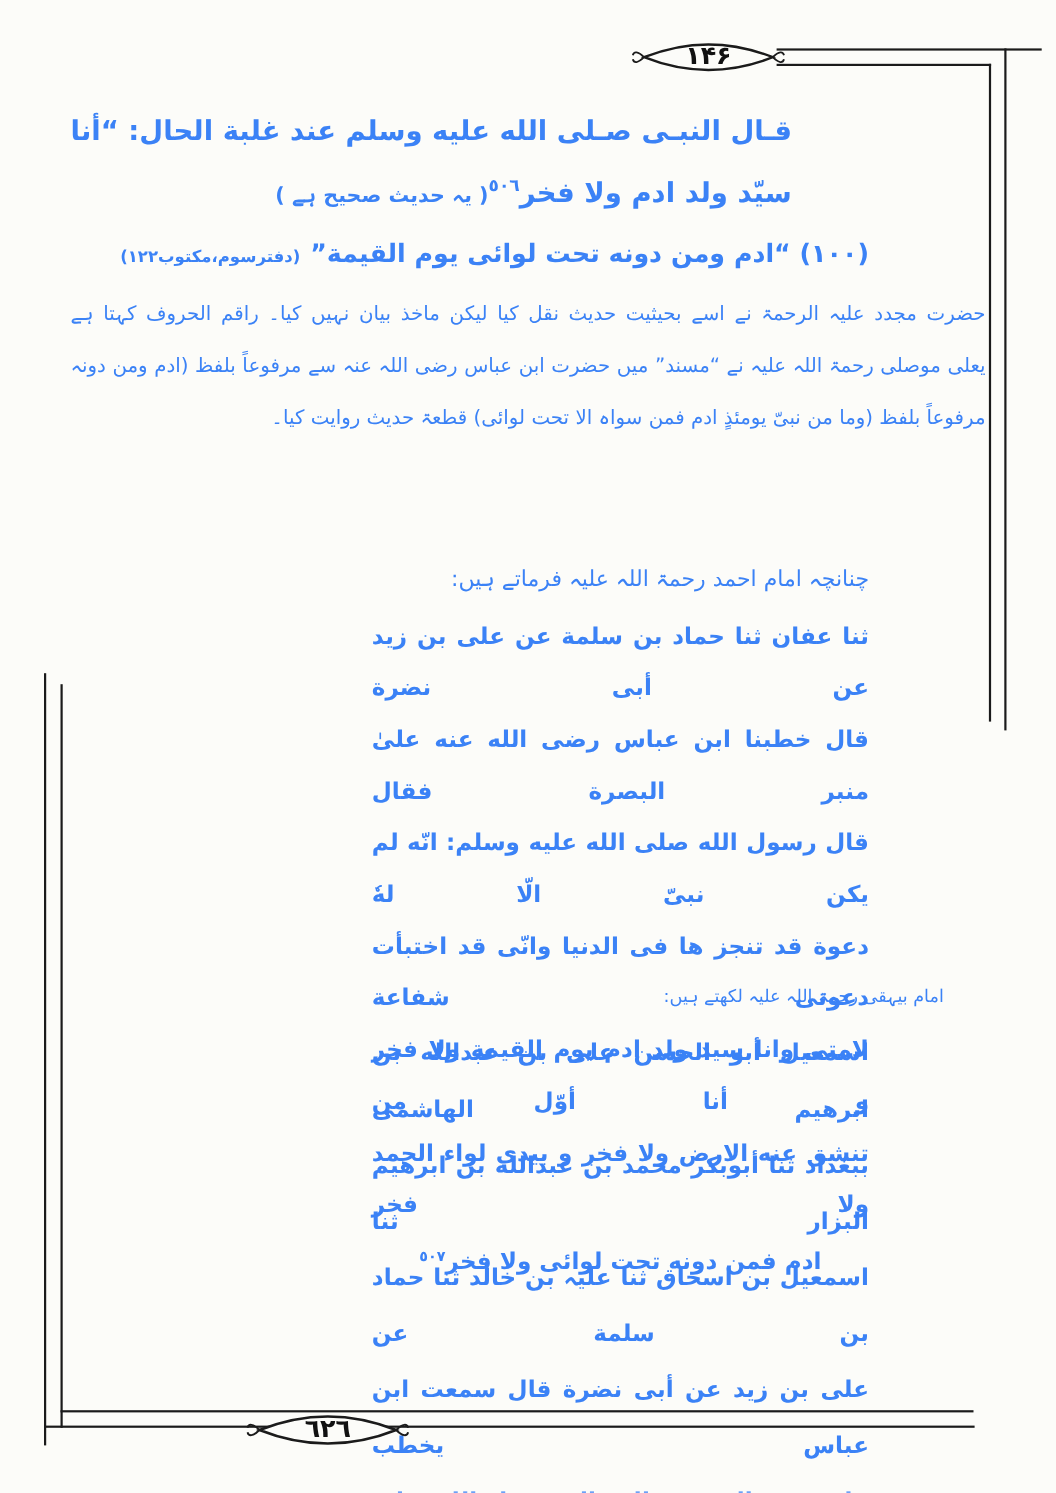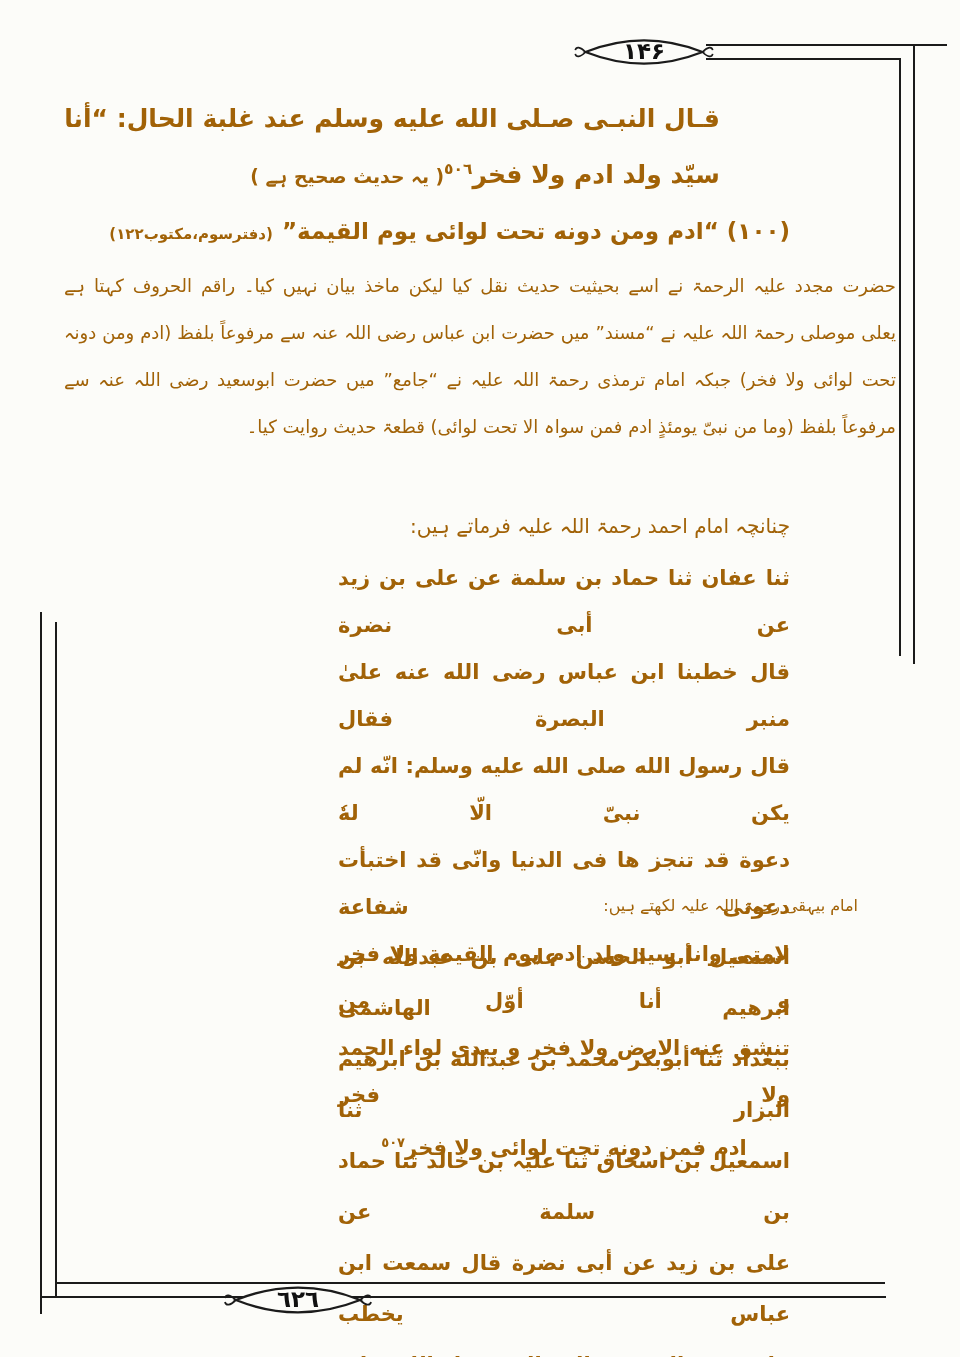--- a/index.html
+++ b/index.html
@@ -14,21 +14,21 @@
   .v{width:2px;}
   .h{height:2px;}
   
   .cartouche{position:absolute;z-index:3;text-decoration:underline;}
   .cartouche svg{display:block;width:100%;height:100%;}
   .cart-num{
     position:absolute;inset:0;display:flex;align-items:center;justify-content:center;
     font-weight:bold;font-size:23px;color:#111;padding-bottom:2px;
   }
   
-  .tblock{position:absolute;direction:rtl;color:#a16207;}
+  .tblock{position:absolute;direction:rtl;color:#3b82f6;}
   .line{white-space:nowrap;}
   .jline{text-align:justify;text-align-last:justify;white-space:normal;}
   .center-line{text-align:center;}
   .right-line{text-align:right;}
   #intro{top:94px;left:250px;width:470px;text-align:center;font-weight:bold;font-size:25px;line-height:50px;}
   #intro .small{font-size:0.75em;font-weight:600;}
   sup{font-size:0.62em;vertical-align:super;font-weight:bold;}
   #heading{top:212px;right:170px;font-weight:bold;font-size:23px;line-height:38px;white-space:nowrap;text-align:right;}
   #heading .heading-ref{font-size:15px;font-weight:600;margin-right:9px;}
   #urdu-para{top:262px;left:64px;width:832px;font-size:18px;line-height:47px;text-align:right;}
@@ -67,21 +67,20 @@
     <div class="line"><span>سیّد ولد ادم ولا فخر</span><sup>٥٠٦</sup><span class="small">( یہ حدیث صحیح ہے )</span></div>
   </div>
 
   <div id="heading" class="tblock">
     <span>(۱۰۰) “ادم ومن دونه تحت لوائی یوم القیمة”</span><span class="heading-ref">(دفترسوم،مکتوب۱۲۲)</span>
   </div>
 
   <div id="urdu-para" class="tblock">
     <div class="jline">حضرت مجدد علیہ الرحمۃ نے اسے بحیثیت حدیث نقل کیا لیکن ماخذ بیان نہیں کیا۔ راقم الحروف کہتا ہے</div>
     <div class="jline">یعلی موصلی رحمۃ اللہ علیہ نے “مسند” میں حضرت ابن عباس رضی اللہ عنہ سے مرفوعاً بلفظ (ادم ومن دونہ</div>
-    <div class="jline">تحت لوائی ولا فخر) جبکہ امام ترمذی رحمۃ اللہ علیہ نے “جامع” میں حضرت ابوسعید رضی اللہ عنہ سے</div>
     <div class="line right-line">مرفوعاً بلفظ (وما من نبیّ یومئذٍ ادم فمن سواہ الا تحت لوائی) قطعۃ حدیث روایت کیا۔</div>
   </div>
 
   <div id="transition1" class="tblock">چنانچہ امام احمد رحمۃ اللہ علیہ فرماتے ہیں:</div>
 
   <div id="arabic1" class="tblock">
     <div class="jline">ثنا عفان ثنا حماد بن سلمة عن علی بن زید عن أبی نضرة</div>
     <div class="jline">قال خطبنا ابن عباس رضی الله عنه علیٰ منبر البصرة فقال</div>
     <div class="jline">قال رسول الله صلی الله علیه وسلم: انّه لم یکن نبیّ الّا لهٗ</div>
     <div class="jline">دعوة قد تنجز ها فی الدنیا وانّی قد اختبأت دعوتی شفاعة</div>

